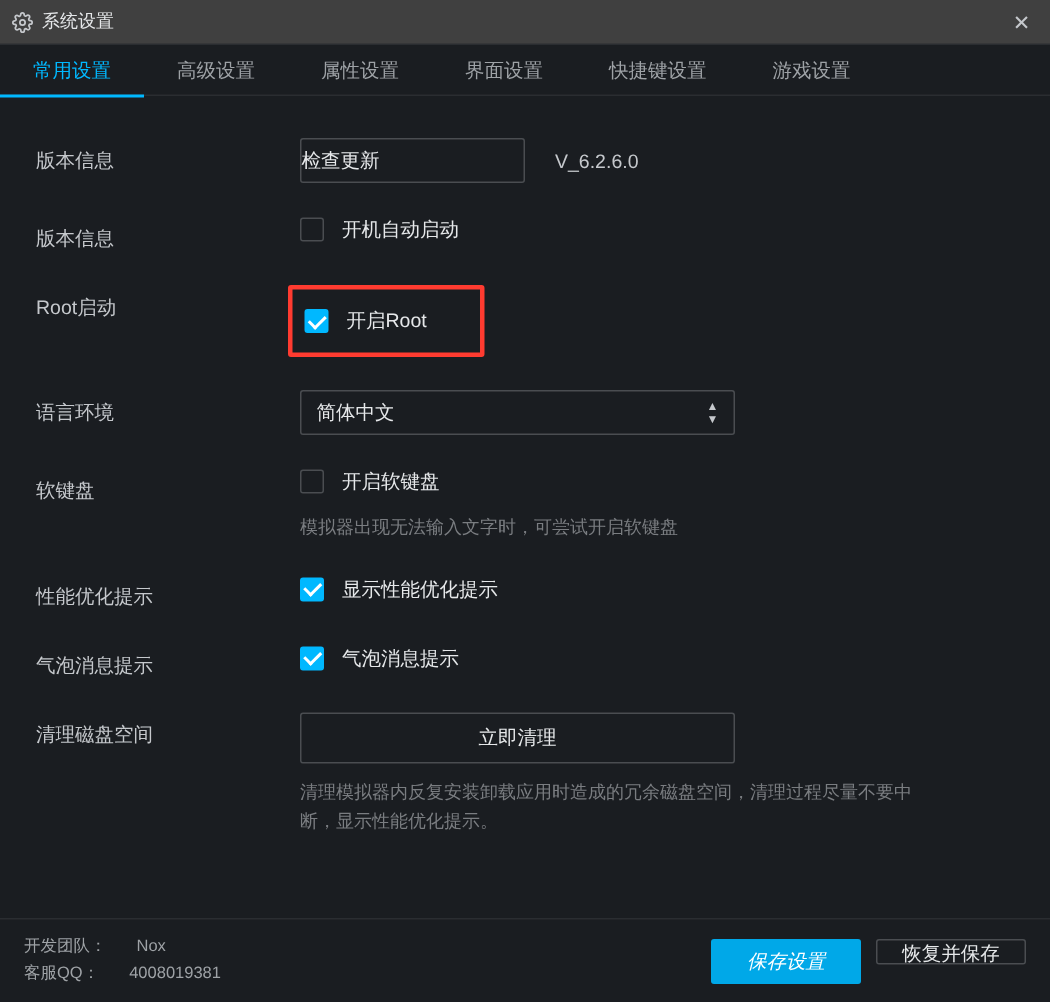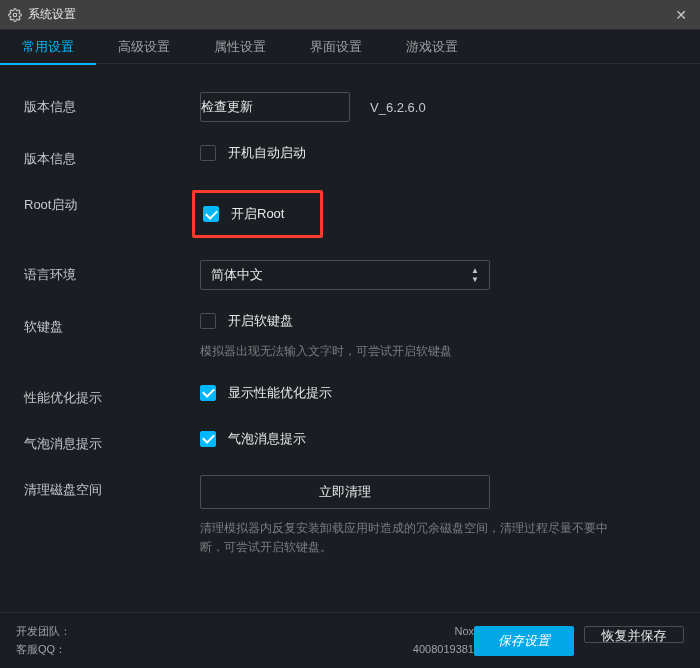--- a/index.html
+++ b/index.html
@@ -198,21 +198,21 @@
     display: flex;
     align-items: center;
     padding: 0 16px;
   }
   .footer-left {
     flex: 1;
     font-size: 11px;
     color: #9ea2a6;
     line-height: 1.6;
   }
-  .footer-left div { display: flex; gap: 20px; justify-content: space-between; }
+  .footer-left div { display: flex; gap: 20px; }
   .footer-btns { display: flex; gap: 10px; }
   .btn-primary {
     width: 100px;
     height: 30px;
     background: #00a8e8;
     color: #fff;
     border: none;
     font-size: 13px;
     border-radius: 2px;
     cursor: pointer;
@@ -250,20 +250,23 @@
   <div class="tab">
       <span>高级设置</span>
     </div>
   <div class="tab">
       <span>属性设置</span>
     </div>
   <div class="tab">
       <span>界面设置</span>
     </div>
   <div class="tab">
+      <span>快捷键设置</span>
+    </div>
+  <div class="tab">
       <span>游戏设置</span>
     </div>
 </div>
 
 <div class="content">
 
   <div class="row version-row">
     <div class="label">版本信息</div>
     <div class="field">
       <button class="btn-outline">
@@ -336,21 +339,21 @@
         <span class="box"></span>
         <span class="cb-label">气泡消息提示</span>
       </label>
     </div>
   </div>
 
   <div class="row">
     <div class="label">清理磁盘空间</div>
     <div class="field">
       <button class="clear-btn"><span>立即清理</span></button>
-      <div class="hint" style="max-width:430px">清理模拟器内反复安装卸载应用时造成的冗余磁盘空间，清理过程尽量不要中断，可尝试开启软键盘。</div>
+      <div class="hint" style="max-width:430px">清理模拟器内反复安装卸载应用时造成的冗余磁盘空间，清理过程尽量不要中断，显示性能优化提示。</div>
     </div>
   </div>
 
 </div>
 
 <div class="footer">
   <div class="footer-left">
     <div>
       <span>开发团队：</span>
       <span>Nox</span>

